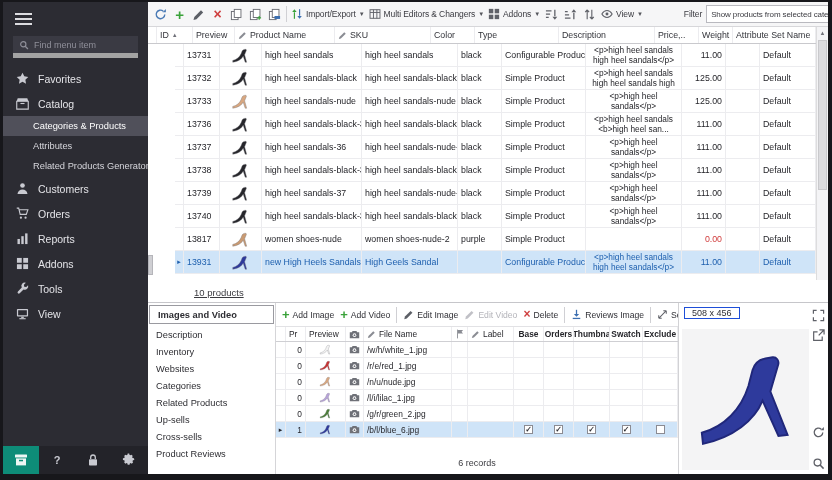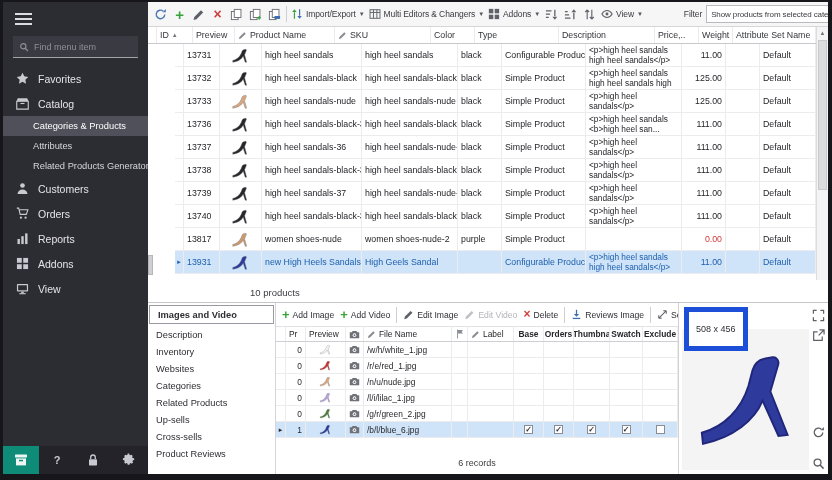--- a/index.html
+++ b/index.html
@@ -4,21 +4,21 @@
 <style>
   *{margin:0;padding:0;box-sizing:border-box;}
   html,body{width:832px;height:480px;overflow:hidden;}
   body{font-family:"Liberation Sans",sans-serif;background:#6b6b70;}
   .frame{width:832px;height:480px;border:solid #17171b;border-width:2px 4px 6px 3px;display:flex;background:#fff;overflow:hidden;}
 
   
   .sidebar{width:145px;background:#2c2c33;color:#e4e4e8;flex-shrink:0;position:relative;}
   .hamburger{padding:8px 12px 6px;cursor:pointer;}
   .hamburger i{display:block;width:17px;height:2px;background:#dcdce0;margin:3px 0;}
-  .side-search{margin:2px 10px 8px;background:#3a3a43;display:flex;align-items:center;height:22px;padding:0 6px;border-bottom:1px solid #a3a3a3;gap:5px;}
+  .side-search{margin:2px 10px 8px;background:#3a3a43;display:flex;align-items:center;height:22px;padding:0 6px;border-bottom:5px solid #a3a3a3;gap:5px;}
   .side-search svg{width:10px;height:10px;flex-shrink:0;}
   .side-search input{background:transparent;border:0;outline:0;color:#cfcfd6;font-size:9px;width:100%;font-family:inherit;}
   .side-search input::placeholder{color:#8f8f99;}
   .side-item{display:flex;align-items:center;height:25px;padding:0 12px;font-size:10.5px;cursor:pointer;gap:9px;white-space:nowrap;}
   .side-sub{height:20px;padding:0 6px 0 30px;font-size:9.3px;display:flex;align-items:center;color:#d6d6dc;cursor:pointer;white-space:nowrap;}
   .side-sub.selected{background:#50505a;color:#fff;}
   .s-icon{width:14px;height:14px;display:flex;align-items:center;justify-content:center;flex-shrink:0;}
   .s-icon svg{width:13px;height:13px;}
   .side-bottom{position:absolute;bottom:0;left:0;right:0;height:28px;background:#232329;display:flex;align-items:center;}
   .sb-slot{width:36px;height:28px;display:flex;align-items:center;justify-content:center;color:#c9cad1;font-size:11px;font-weight:bold;cursor:pointer;}
@@ -35,39 +35,39 @@
   .tb-sep{width:1px;height:16px;background:#d0d0d4;flex-shrink:0;}
   .tb-btn{display:flex;align-items:center;gap:3px;cursor:pointer;flex-shrink:0;}
   .tb-btn svg{width:12px;height:12px;}
   .caret{font-size:6px;color:#55565c;}
   .tb-label{color:#3a3a40;margin-left:2px;padding-left:35px;}
   .tb-select{border:1px solid #b9b9bf;background:#fff;height:18px;display:flex;align-items:center;padding:0 4px;gap:5px;font-size:8px;cursor:pointer;flex-shrink:0;}
 
   
   .pgrid{position:relative;height:253px;flex-shrink:0;}
   .pgrid-inner{margin-right:12px;}
-  .prow{display:grid;grid-template-columns:9px 36px 42px 100px 96px 44px 84px 96px 44px 34px 1fr;}
+  .prow{display:grid;grid-template-columns:9px 36px 42px 100px 96px 44px 84px 96px 44px 34px 1fr;text-align:center;}
   .prow.head{height:17px;border-bottom:1px solid #c9c9cd;}
   .prow.head .pc{color:#33343a;}
   .pc{border-right:1px solid #ececef;padding:1px 3px;font-size:8.8px;color:#26262b;overflow:hidden;white-space:nowrap;display:flex;align-items:center;}
   .prow.body{height:23px;cursor:pointer;margin-left:27px;}
   .prow.body .pc{border-bottom:1px solid #ececef;}
   .prow.sel .pc{background:#cfe4f8;color:#1d5fae;}
   .c-gut{padding:1px;font-size:7px;color:#44454b;justify-content:center;}
   .c-center{justify-content:center;}
   .c-price{justify-content:flex-end;}
   .c-price.alert{color:#d03b3b;}
   .c-desc{white-space:normal;line-height:10px;font-size:8.3px;align-items:flex-start;overflow-wrap:anywhere;}
   .sort{font-size:6px;color:#707179;margin-left:3px;}
   .psm{width:9px;height:9px;margin-right:3px;flex-shrink:0;}
   .vscroll{position:absolute;top:0;right:0;bottom:0;width:12px;background:#f4f4f6;border-left:1px solid #ddddde;}
   .vs-up{height:12px;font-size:6px;text-align:center;color:#707179;line-height:12px;cursor:pointer;}
   .vs-thumb{position:absolute;top:13px;left:1px;right:1px;height:150px;background:#dcdcdf;border:1px solid #c9c9cc;cursor:pointer;}
   .splitter{position:absolute;left:0;top:228px;width:5px;height:20px;background:#cfcfd3;border:1px solid #b5b5ba;cursor:pointer;}
-  .pfoot{height:22px;font-size:9.5px;color:#3b3b40;padding:7px 0 0 102px;flex-shrink:0;}
+  .pfoot{height:22px;font-size:9.5px;color:#3b3b40;padding:7px 0 0 46px;flex-shrink:0;text-decoration:underline;}
 
   
   .bottom{flex:1;display:flex;border-top:1px solid #c6c6ca;min-height:0;}
   .tabs{width:128px;border-right:1px solid #d5d5d8;padding-top:2px;flex-shrink:0;}
   .tab{height:17px;display:flex;align-items:center;padding:0 8px;font-size:9.3px;color:#2e2e33;cursor:pointer;white-space:nowrap;}
   .tab.selected{border:1px solid #9a9aa0;font-weight:bold;height:19px;margin:0 1px 2px 1px;background:#fff;}
   .bmid{flex:1;display:flex;flex-direction:column;min-width:0;}
   .img-toolbar{height:24px;display:flex;align-items:center;gap:6px;padding:0 6px;font-size:8.6px;color:#2f2f35;border-bottom:1px solid #e2e2e5;flex-shrink:0;overflow:hidden;white-space:nowrap;}
   .itb{display:flex;align-items:center;gap:3px;cursor:pointer;flex-shrink:0;}
   .itb svg{width:11px;height:11px;}
@@ -83,21 +83,21 @@
   .irow.sel .ic{background:#cfe4f8;}
   .ic.c-gut{font-size:7px;justify-content:center;padding:1px;}
   .ic.c-center{justify-content:center;font-weight:bold;}
   .ic.c-right{justify-content:flex-end;}
   .ic svg.cam{width:11px;height:11px;}
   .cb{width:9px;height:9px;border:1px solid #8b8b92;background:#fff;font-size:8px;line-height:8px;display:flex;align-items:center;justify-content:center;color:#2f2f35;cursor:pointer;}
   .ifoot{height:16px;text-align:center;font-size:9px;color:#3b3b40;flex-shrink:0;}
 
   
   .preview{width:150px;border-left:1px solid #d2d2d5;position:relative;flex-shrink:0;background:#fff;}
-  .pp-size{position:absolute;top:4px;left:5px;border:5px solid #1d4ed8;background:#fff;font-size:9px;padding:12px 7px;color:#2f2f35;z-index:2;}
+  .pp-size{position:absolute;top:4px;left:5px;border:1px solid #1d4ed8;background:#fff;font-size:9px;padding:0 7px;color:#2f2f35;z-index:2;}
   .ppi{position:absolute;width:13px;height:13px;cursor:pointer;z-index:2;}
   .ppi svg{width:13px;height:13px;}
   .pp-fs{top:5px;right:3px;}
   .pp-ext{top:25px;right:3px;}
   .pp-rot{bottom:36px;right:3px;}
   .pp-zoom{bottom:5px;right:3px;}
   .pp-img{position:absolute;top:26px;left:3px;right:19px;bottom:4px;background:#f4f4f5;display:flex;align-items:center;justify-content:center;overflow:hidden;}
   .pp-shoe{transform:rotate(-6deg);}
 </style>
 </head>
@@ -178,20 +178,28 @@
         <div class="side-item">
           <span class="s-icon">
             <svg viewBox="0 0 14 14">
               <rect x="1" y="1" width="5.2" height="5.2" fill="#c9cad1"></rect>
               <rect x="7.8" y="1" width="5.2" height="5.2" fill="#c9cad1"></rect>
               <rect x="1" y="7.8" width="5.2" height="5.2" fill="#c9cad1"></rect>
               <rect x="7.8" y="7.8" width="5.2" height="5.2" fill="#c9cad1"></rect>
             </svg>
           </span>
           <span>Addons</span>
+        </div>
+        <div class="side-item">
+          <span class="s-icon">
+            <svg viewBox="0 0 14 14">
+              <path d="M13 3.6a3.6 3.6 0 01-4.9 4.4L4 12.1a1.3 1.3 0 11-1.9-1.9L6.2 6A3.6 3.6 0 0110.6.9L8.5 3l.4 2.1L11 5.5z" fill="#c9cad1"></path>
+            </svg>
+          </span>
+          <span>Tools</span>
         </div>
         <div class="side-item">
           <span class="s-icon">
             <svg viewBox="0 0 14 14">
               <rect x="1" y="2.2" width="12" height="8" rx=".8" fill="#c9cad1"></rect>
               <rect x="2.3" y="3.5" width="9.4" height="5.4" fill="#2c2c33"></rect>
               <rect x="5.6" y="10.4" width="2.8" height="1.4" fill="#c9cad1"></rect>
               <rect x="3.6" y="12" width="6.8" height="1.2" fill="#c9cad1"></rect>
             </svg>
           </span>

